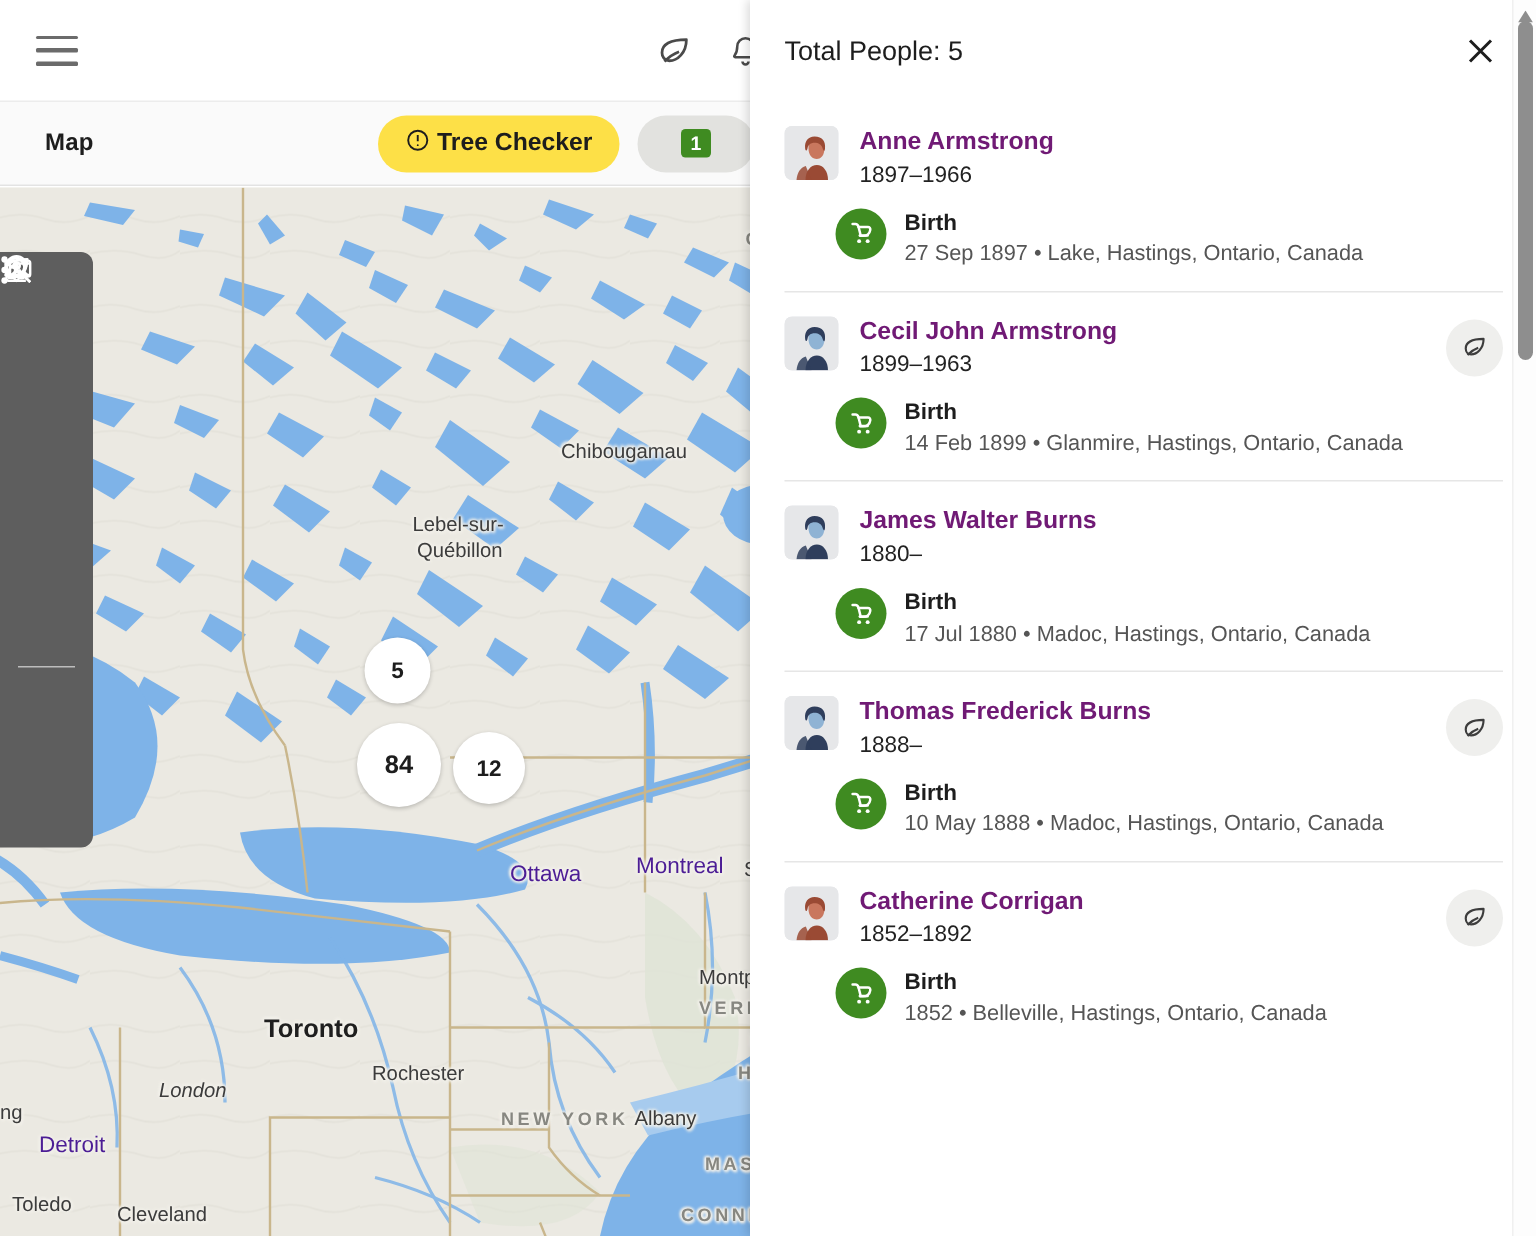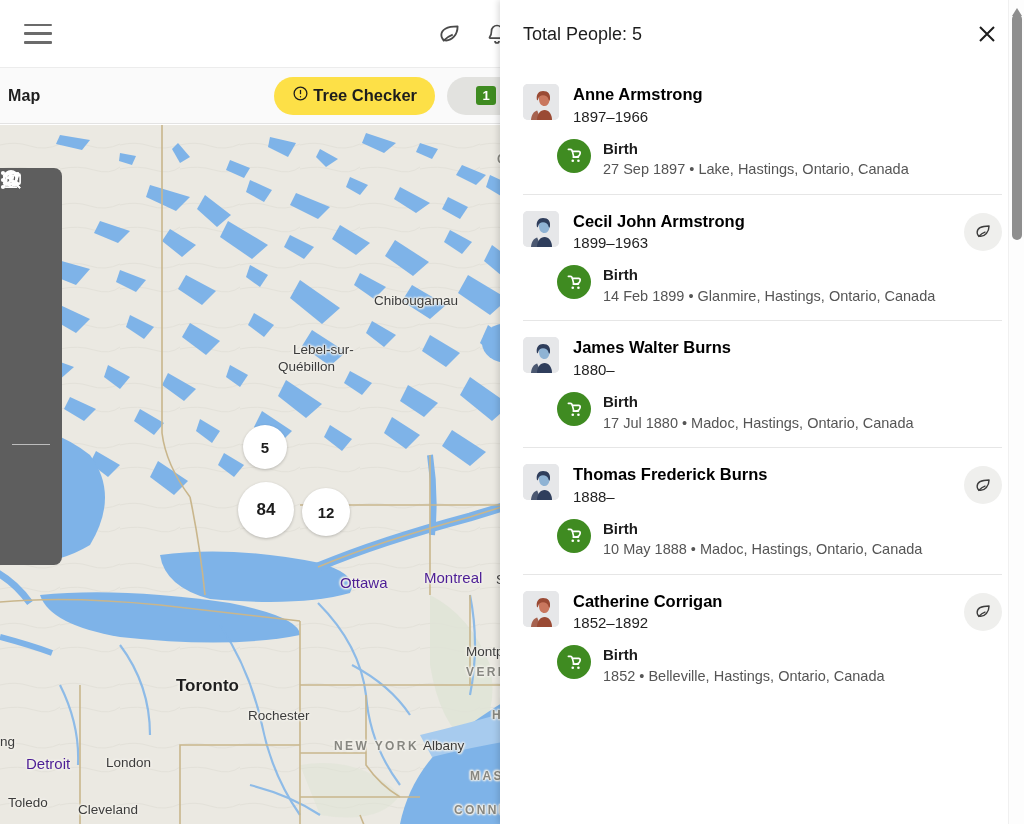--- a/index.html
+++ b/index.html
@@ -32,21 +32,21 @@
     position: absolute; top: -8px; right: -16px;
     background: #b03025; color: #fff; border-radius: 50%;
     width: 24px; height: 24px; font-size: 13px; font-weight: 700;
     display: flex; align-items: center; justify-content: center;
     line-height: 1;
   }
 
   .subbar {
     position: relative; height: 56px; width: 533px;
     background: #fafafa; display: flex; align-items: center;
-    padding: 0 8px; border-bottom: 1px solid #e3e3e3;
+    padding: 0 30px; border-bottom: 1px solid #e3e3e3;
   }
   .subbar-title { font-size: 16px; font-weight: 700; color: #1d1d1d; letter-spacing: .1px; }
   .subbar-right { margin-left: auto; display: flex; align-items: center; gap: 12px; }
   .pill {
     background: #fde047; border-radius: 20px; height: 38px;
     display: flex; align-items: center; gap: 4px;
     padding: 0 18px; cursor: pointer;
   }
   .pill-label { font-size: 16.5px; font-weight: 700; color: #1d1d1d; }
   .pill-count {
@@ -106,21 +106,21 @@
   .panel-title { font-size: 18px; color: #1d1d1d; }
   .panel-close { margin-left: auto; cursor: pointer; width: 30px; height: 30px;
     display: flex; align-items: center; justify-content: center; }
   .panel-body { height: 756px; overflow: hidden; padding: 0 22px 0 23px; }
 
   .person { padding: 16px 0 14px; border-top: 1px solid #e6e6e6; position: relative; }
   .person:first-child { border-top: none; }
   .person-head { display: flex; align-items: flex-start; gap: 14px; }
   .avatar { width: 36px; height: 36px; border-radius: 5px; background: #e6e7e9;
     flex: 0 0 36px; overflow: hidden; position: relative; }
-  .person-name { font-size: 16.5px; font-weight: 700; color: #000000; cursor: pointer;
+  .person-name { font-size: 16.5px; font-weight: 700; color: #701a75; cursor: pointer;
     line-height: 1.25; }
   .person-years { font-size: 15px; color: #222; margin-top: 3px; }
   .leaf-badge {
     position: absolute; right: 0; top: 18px;
     width: 38px; height: 38px; border-radius: 50%; background: #efefed;
     display: flex; align-items: center; justify-content: center; cursor: pointer;
   }
   .event { display: flex; align-items: flex-start; gap: 12px; margin: 14px 0 0 34px; }
   .event-icon { width: 34px; height: 34px; border-radius: 50%; background: #3f8b21;
     flex: 0 0 34px; display: flex; align-items: center; justify-content: center; }
@@ -304,35 +304,35 @@
           <path d="M300 672 L420 672"></path>
           <path d="M80 560 L80 699"></path>
           <path d="M300 790 L533 790"></path>
           <path d="M360 690 L380 740 L360 799"></path>
         </g>
       </svg>
 
       <div>
           <div class="map-label lbl-state" style="left: 497px; top: 27px;">QUÉBEC</div>
           <div class="map-label lbl-city" style="left: 374px; top: 168px;">Chibougamau</div>
-          <div class="map-label lbl-city" style="left: 293px; top: 217px; text-align: right;">Lebel-sur-</div>
+          <div class="map-label lbl-city" style="left: 275px; top: 217px; text-align: right;">Lebel-sur-</div>
           <div class="map-label lbl-city" style="left: 278px; top: 234px;">Québillon</div>
           <div class="map-label lbl-city-med" style="left: 340px; top: 449px;">Ottawa</div>
           <div class="map-label lbl-city-med" style="left: 424px; top: 444px;">Montreal</div>
           <div class="map-label lbl-city" style="left: 496px; top: 447px;">Sherbr</div>
           <div class="map-label lbl-city" style="left: 466px; top: 519px;">Montpelier</div>
           <div class="map-label lbl-state" style="left: 466px; top: 540px;">VERMONT</div>
           <div class="map-label lbl-city-big" style="left: 176px; top: 551px;">Toronto</div>
           <div class="map-label lbl-city" style="left: 248px; top: 583px;">Rochester</div>
           <div class="map-label lbl-state" style="left: 500px; top: 562px;">N</div>
           <div class="map-label lbl-state" style="left: 492px; top: 583px;">HAM</div>
           <div class="map-label lbl-state" style="left: 334px; top: 614px;">NEW YORK</div>
           <div class="map-label lbl-city" style="left: 423px; top: 613px;">Albany</div>
           <div class="map-label lbl-city" style="left: 0px; top: 609px;">ng</div>
-          <div class="map-label lbl-city" style="left: 106px; top: 630px;">London</div>
+          <div class="map-label lbl-city" style="left: 106px; top: 594px; font-style: italic;">London</div>
           <div class="map-label lbl-city-med" style="left: 26px; top: 630px;">Detroit</div>
           <div class="map-label lbl-state" style="left: 470px; top: 644px;">MASSACHU</div>
           <div class="map-label lbl-city" style="left: 8px; top: 670px;">Toledo</div>
           <div class="map-label lbl-city" style="left: 78px; top: 677px;">Cleveland</div>
           <div class="map-label lbl-state" style="left: 454px; top: 678px;">CONNECTICUT</div>
         </div>
 
       <div>
           <div class="cluster" style="left: 243px; top: 300px; width: 44px; height: 44px; font-size: 15px;">5</div>
           <div class="cluster" style="left: 238px; top: 357px; width: 56px; height: 56px; font-size: 17px;">84</div>

